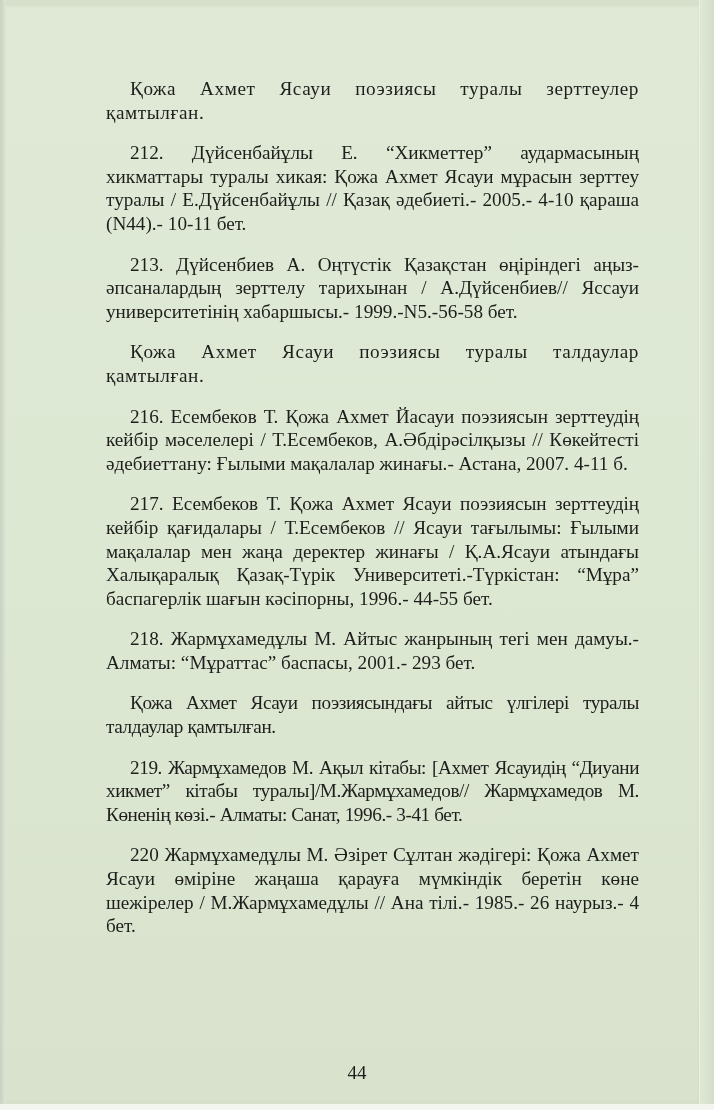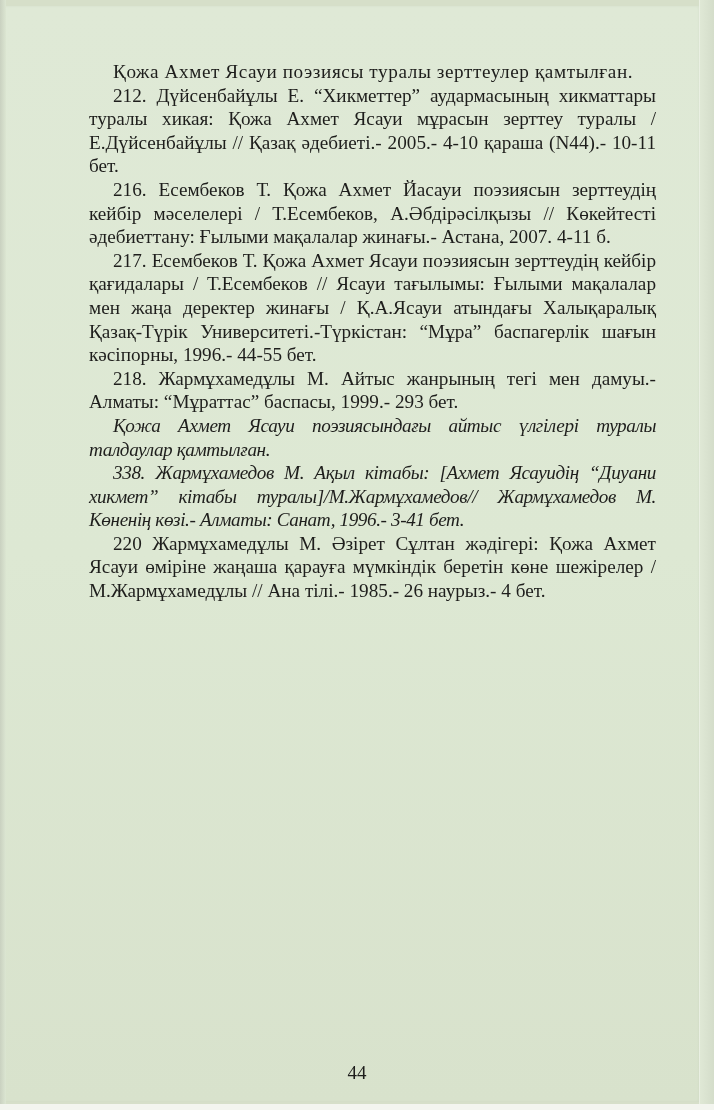--- a/index.html
+++ b/index.html
@@ -51,30 +51,29 @@
     .text-block {
       position: absolute;
       left: 89px;
       top: 60px;
       width: 567px;
       color: #1e1e1c;
       font-size: 19.2px;
       line-height: 23.6px;
     }
     .para {
-      margin: 0;
+      margin: 17px;
       text-indent: 24px;
       text-align: justify;
     }
     .para.spaced {
       letter-spacing: 0.6px;
     }
     .para.tight {
       letter-spacing: -0.4px;
-      font-style: italic;
     }
     .page-number {
       position: absolute;
       left: 0;
       width: 714px;
       top: 1062px;
       text-align: center;
       font-size: 19px;
       color: #1e1e1c;
     }
@@ -83,21 +82,23 @@
 <body>
 
 <div class="left-edge"></div>
 <div class="page"></div>
 <div class="right-strip"></div>
 <div class="bottom-edge"></div>
 
 <div class="text-block">
   <p class="para spaced">Қожа Ахмет Ясауи поэзиясы туралы зерттеулер қамтылған.</p>
   <p class="para">212. Дүйсенбайұлы Е. “Хикметтер” аудармасының хикматтары туралы хикая: Қожа Ахмет Ясауи мұрасын зерттеу туралы / Е.Дүйсенбайұлы // Қазақ әдебиеті.- 2005.- 4-10 қараша (N44).- 10-11 бет.</p>
+  <p class="para">213. Дүйсенбиев А. Оңтүстік Қазақстан өңіріндегі аңыз-әпсаналардың зерттелу тарихынан / А.Дүйсенбиев// Яссауи университетінің хабаршысы.- 1999.-N5.-56-58 бет.</p>
+  <p class="para spaced">Қожа Ахмет Ясауи поэзиясы туралы талдаулар қамтылған.</p>
   <p class="para">216. Есембеков Т. Қожа Ахмет Йасауи поэзиясын зерттеудің кейбір мәселелері / Т.Есембеков, А.Әбдірәсілқызы // Көкейтесті әдебиеттану: Ғылыми мақалалар жинағы.- Астана, 2007. 4-11 б.</p>
   <p class="para">217. Есембеков Т. Қожа Ахмет Ясауи поэзиясын зерттеудің кейбір қағидалары / Т.Есембеков // Ясауи тағылымы: Ғылыми мақалалар мен жаңа деректер жинағы / Қ.А.Ясауи атындағы Халықаралық Қазақ-Түрік Университеті.-Түркістан: “Мұра” баспагерлік шағын кәсіпорны, 1996.- 44-55 бет.</p>
-  <p class="para">218. Жармұхамедұлы М. Айтыс жанрының тегі мен дамуы.- Алматы: “Мұраттас” баспасы, 1999.- 293 бет.</p>
+  <p class="para">218. Жармұхамедұлы М. Айтыс жанрының тегі мен дамуы.- Алматы: “Мұраттас” баспасы, 2001.- 293 бет.</p>
   <p class="para tight">Қожа Ахмет Ясауи поэзиясындағы айтыс үлгілері туралы талдаулар қамтылған.</p>
-  <p class="para tight">338. Жармұхамедов М. Ақыл кітабы: [Ахмет Ясауидің “Диуани хикмет” кітабы туралы]/М.Жармұхамедов// Жармұхамедов М. Көненің көзі.- Алматы: Санат, 1996.- 3-41 бет.</p>
+  <p class="para tight">219. Жармұхамедов М. Ақыл кітабы: [Ахмет Ясауидің “Диуани хикмет” кітабы туралы]/М.Жармұхамедов// Жармұхамедов М. Көненің көзі.- Алматы: Санат, 1996.- 3-41 бет.</p>
   <p class="para">220 Жармұхамедұлы М. Әзірет Сұлтан жәдігері: Қожа Ахмет Ясауи өміріне жаңаша қарауға мүмкіндік беретін көне шежірелер / М.Жармұхамедұлы // Ана тілі.- 1985.- 26 наурыз.- 4 бет.</p>
 </div>
 
 <div class="page-number">44</div>
 
 </body></html>

